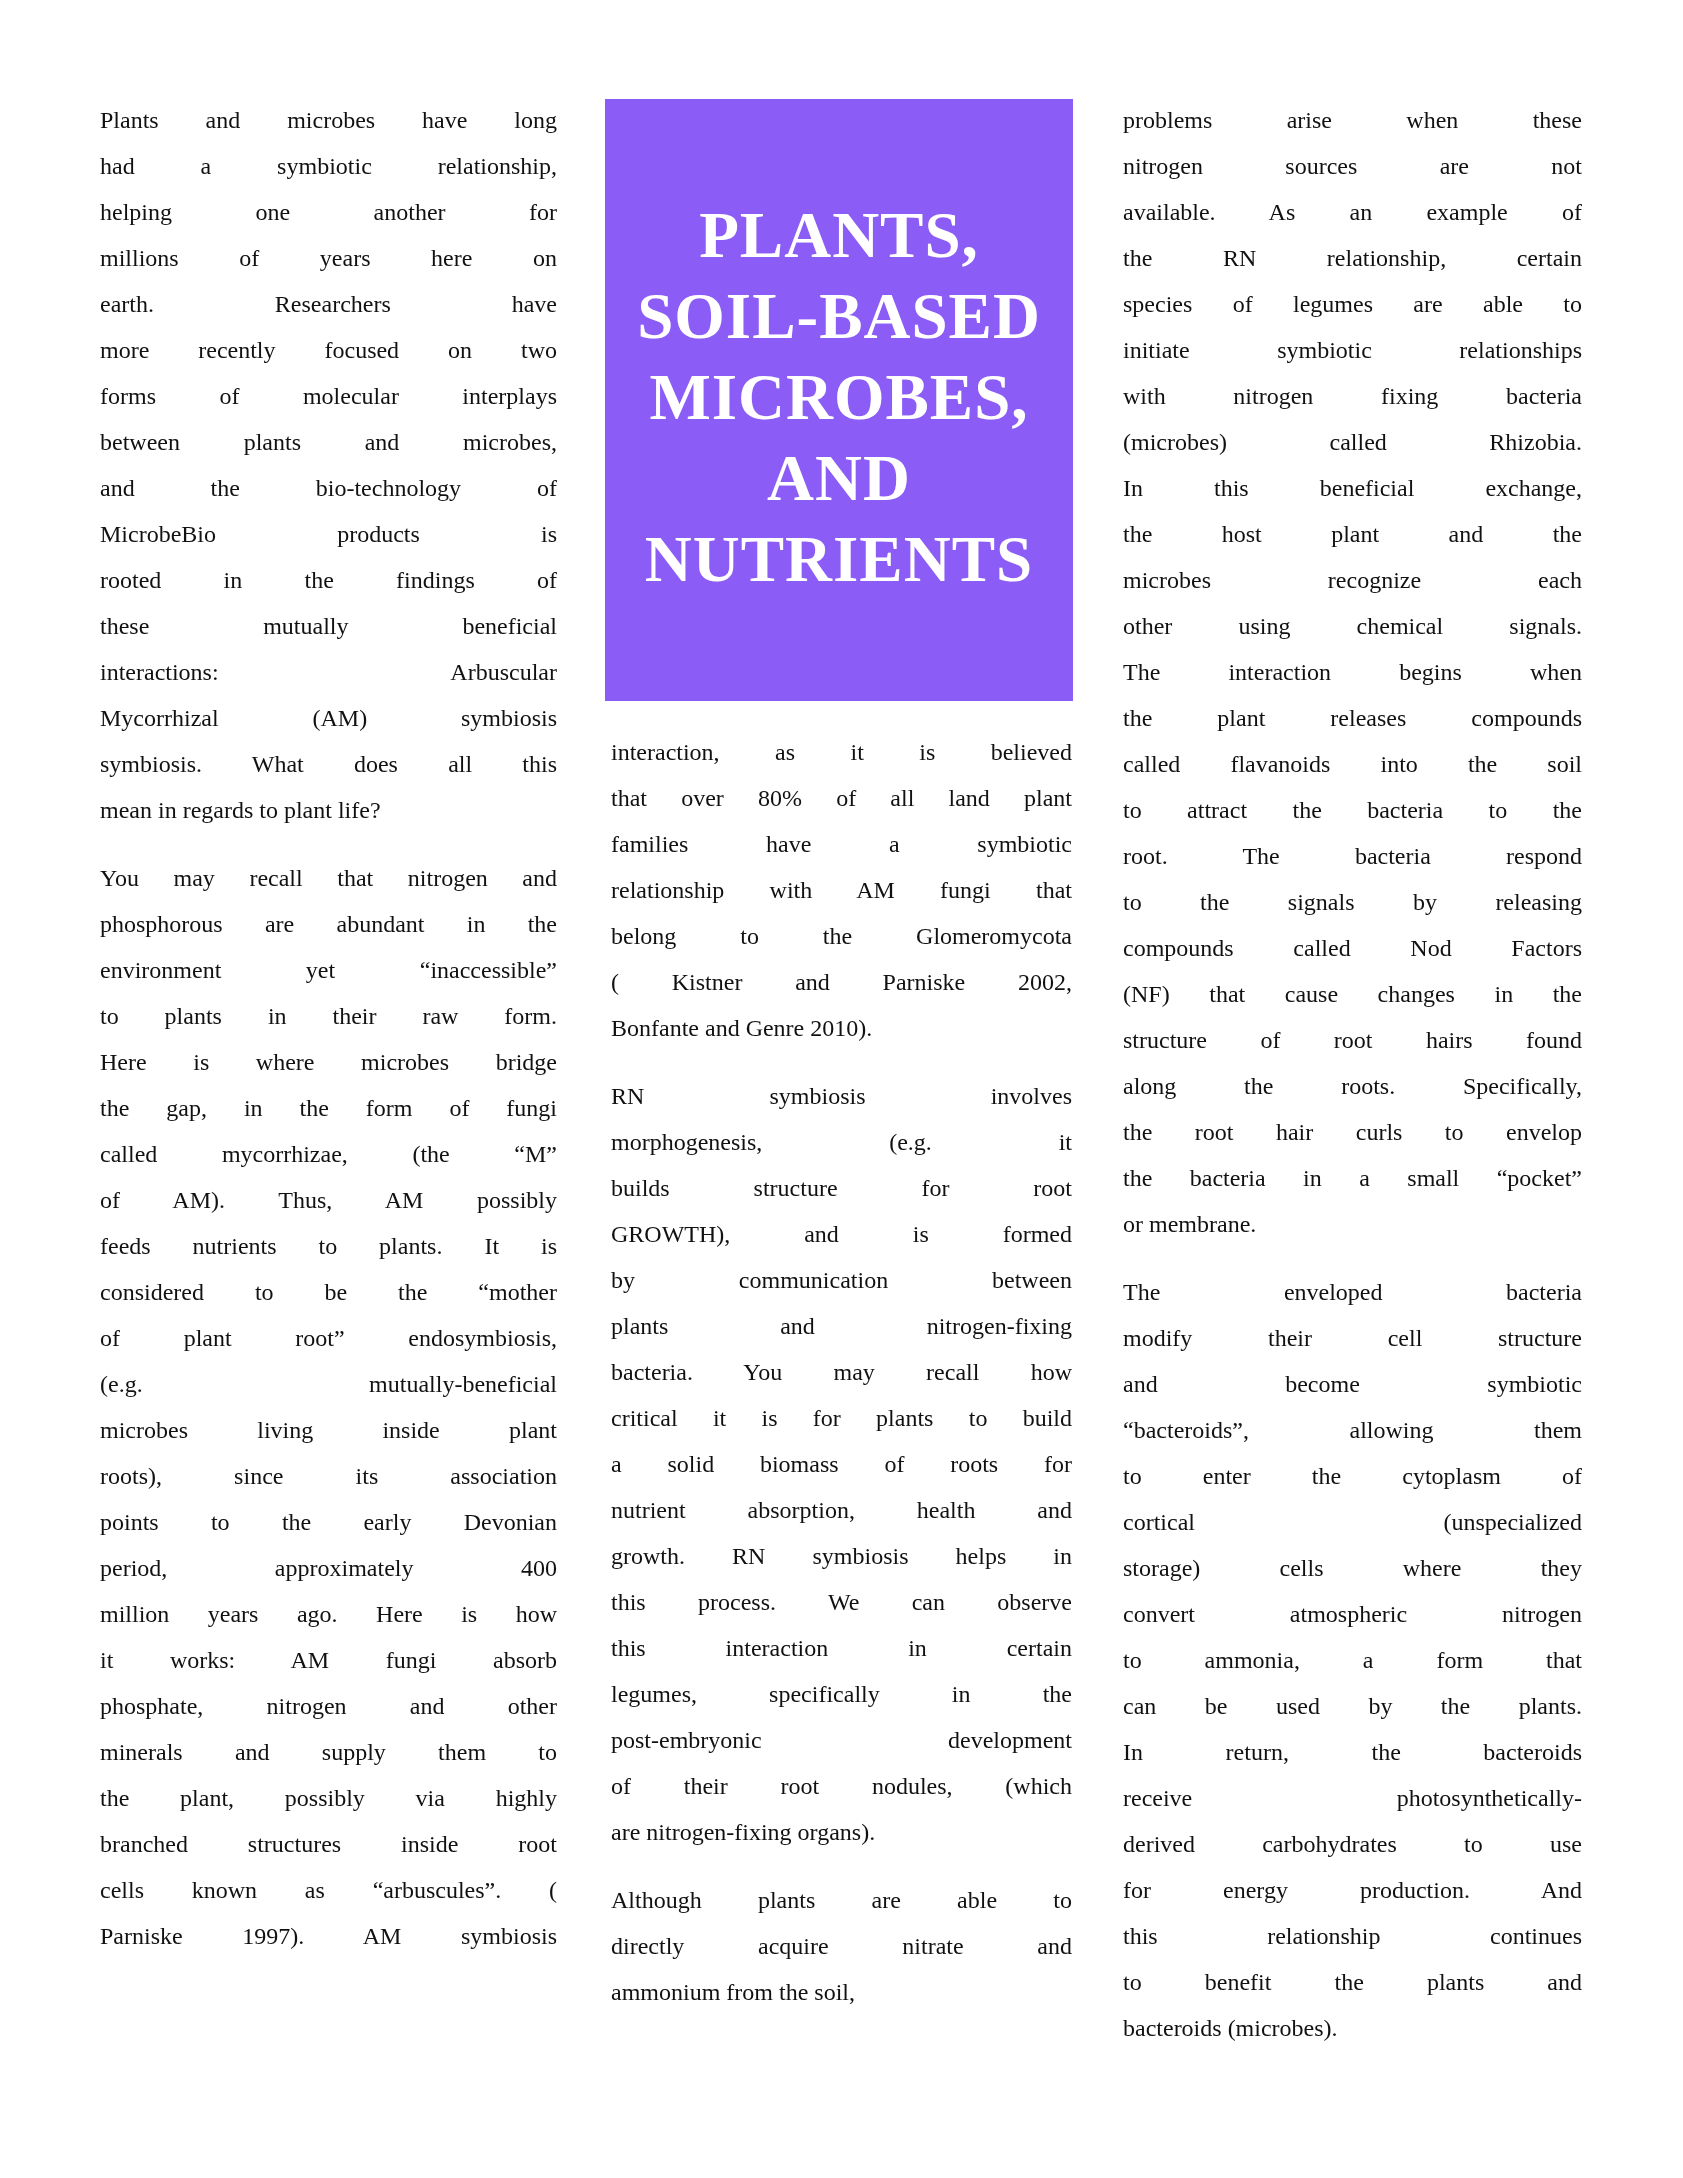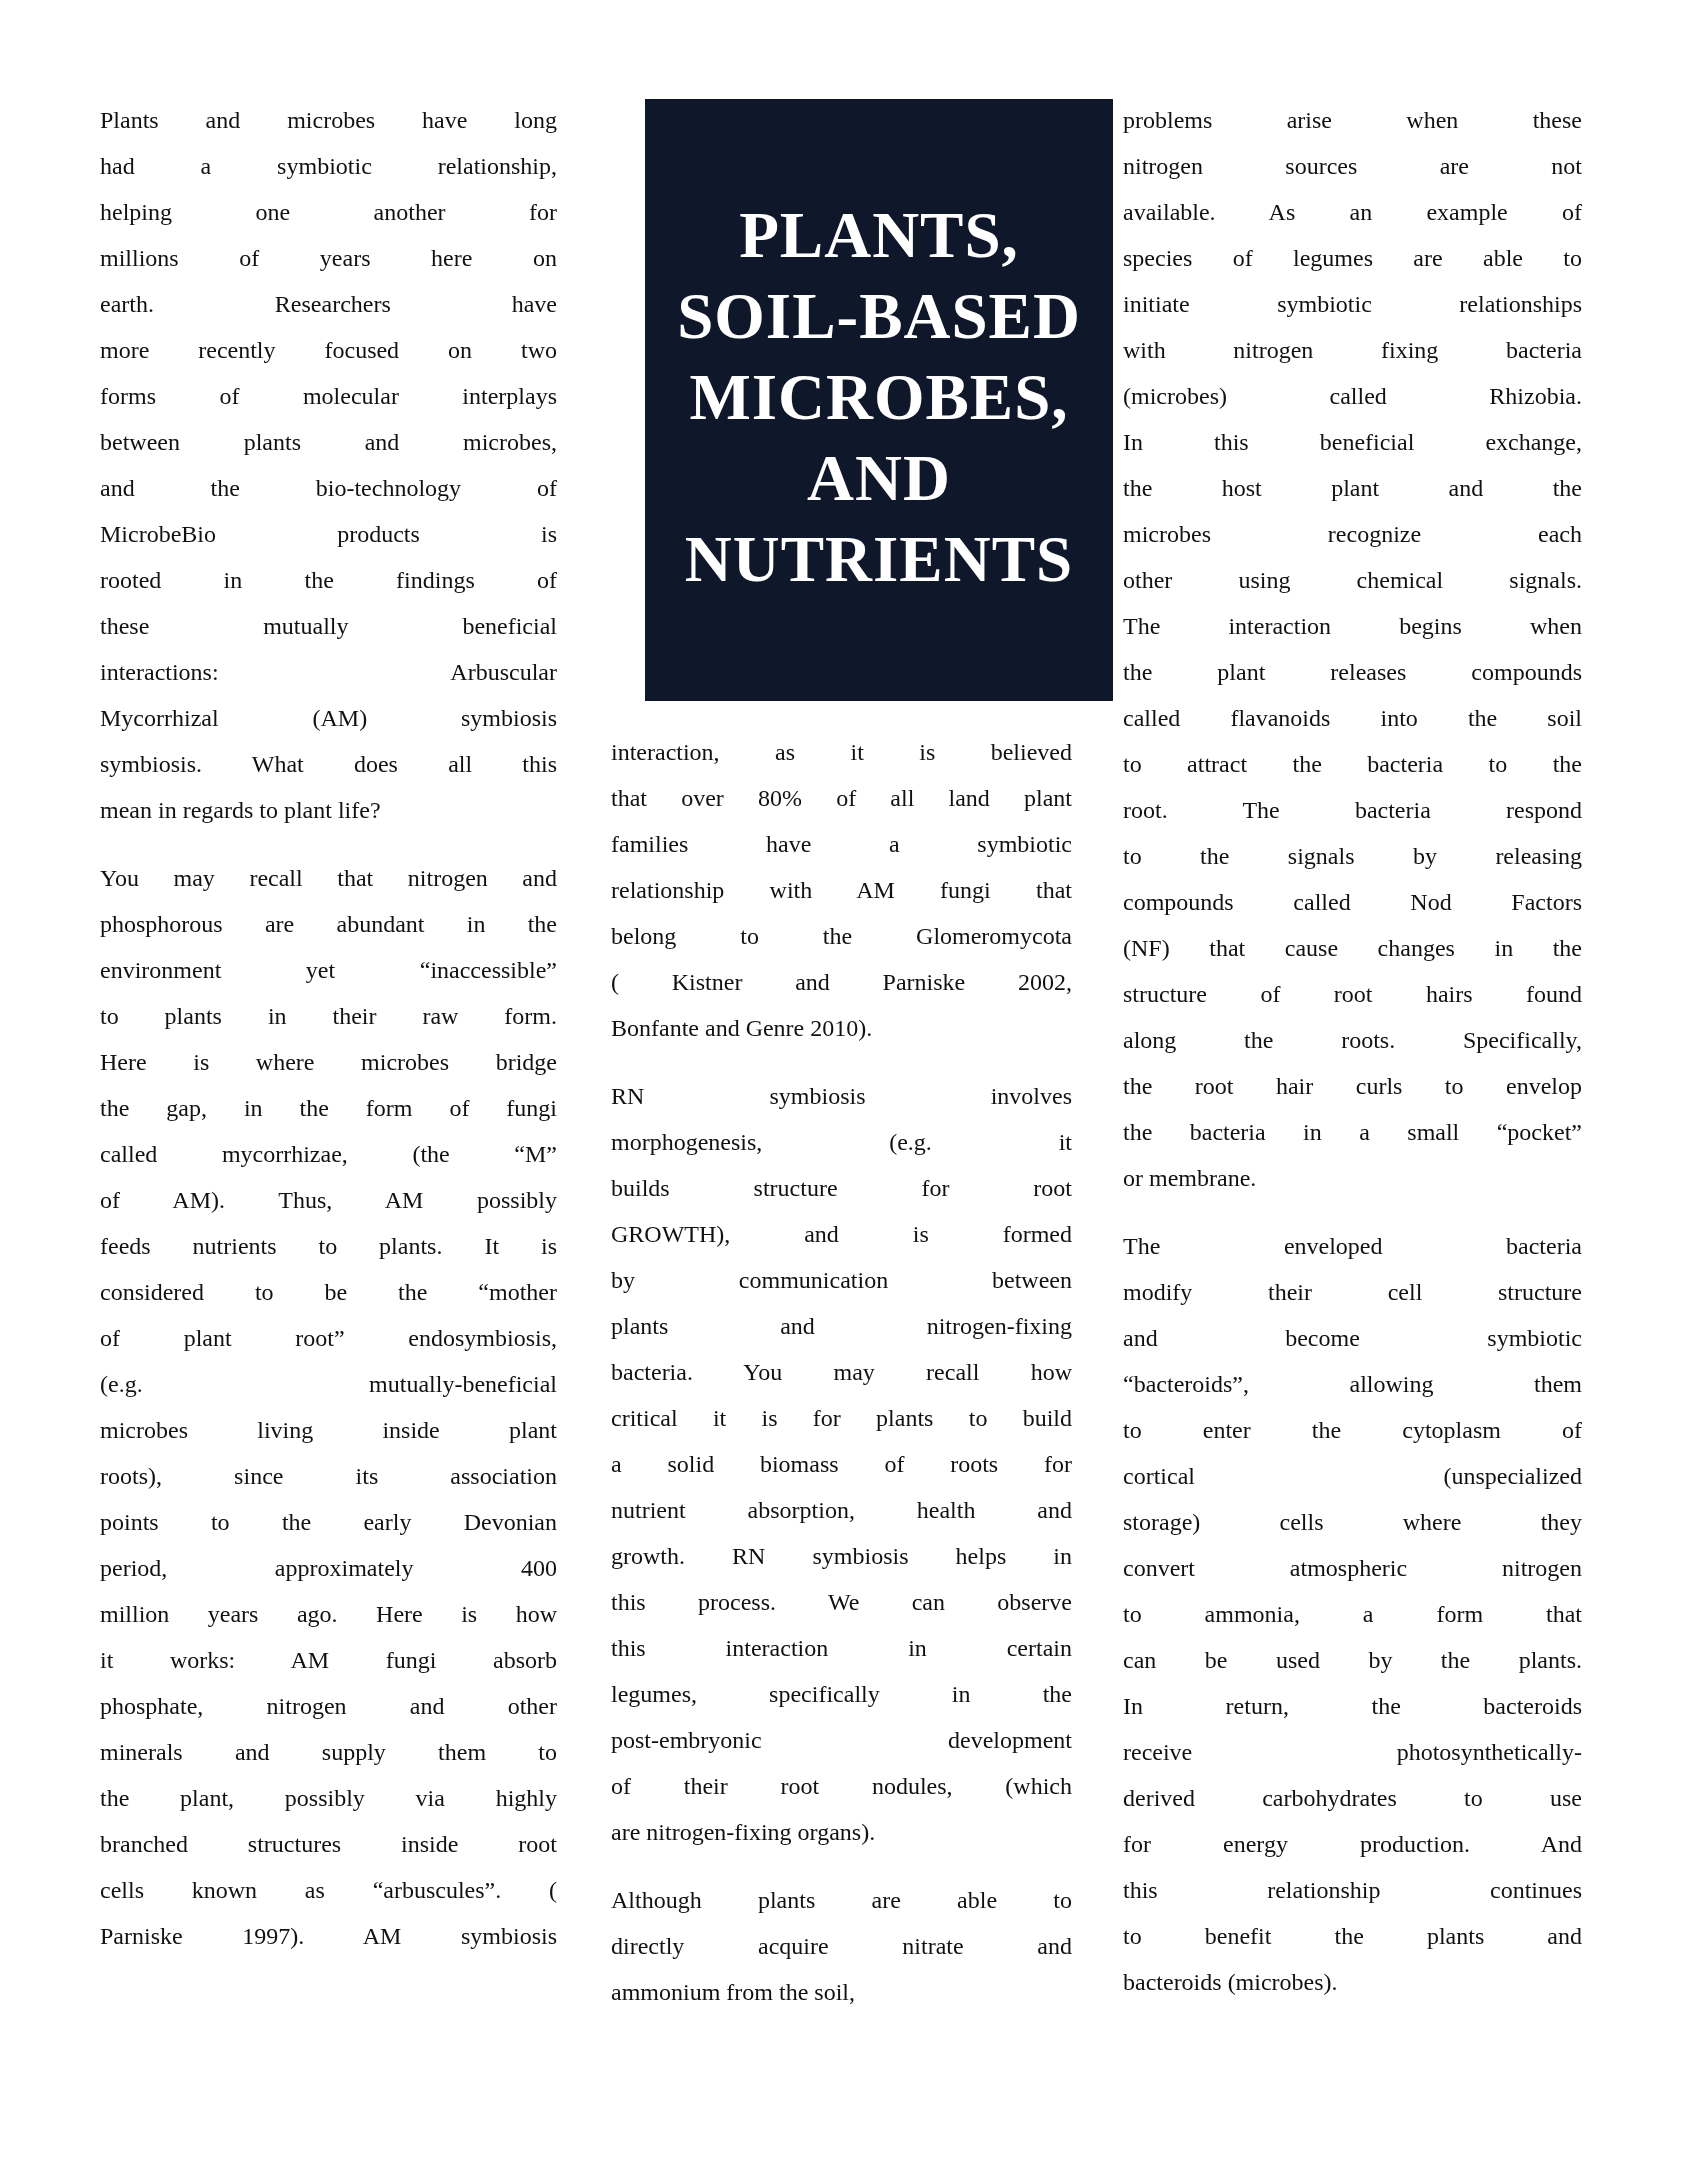--- a/index.html
+++ b/index.html
@@ -70,21 +70,21 @@
     letter-spacing: 1px;
     margin-top: -6px;
   }
   .title-line { display: block; white-space: nowrap; }
 </style>
 </head>
 <body>
 
 <div class="page">
 
-  <div class="title-box" style="background: #0f172a; margin-left: 40px;">
+  <div class="title-box" style="background: #8b5cf6;">
     <h1 class="title">
       <span class="title-line">PLANTS,</span>
       <span class="title-line">SOIL-BASED</span>
       <span class="title-line">MICROBES,</span>
       <span class="title-line">AND</span>
       <span class="title-line">NUTRIENTS</span>
     </h1>
   </div>
 
   <div class="col col1">
@@ -166,20 +166,21 @@
         <span class="line">Although plants are able to</span>
         <span class="line">directly acquire nitrate and</span>
         <span class="line last">ammonium from the soil,</span>
       </p>
     </div>
   <div class="col col3">
       <p class="para">
         <span class="line">problems arise when these</span>
         <span class="line">nitrogen sources are not</span>
         <span class="line">available.  As an example of</span>
+        <span class="line">the RN relationship, certain</span>
         <span class="line">species of legumes are able to</span>
         <span class="line">initiate symbiotic relationships</span>
         <span class="line">with nitrogen fixing bacteria</span>
         <span class="line">(microbes) called Rhizobia.</span>
         <span class="line">In this beneficial exchange,</span>
         <span class="line">the host plant and the</span>
         <span class="line">microbes recognize each</span>
         <span class="line">other using chemical signals.</span>
         <span class="line">The interaction begins when</span>
         <span class="line">the plant releases compounds</span>

